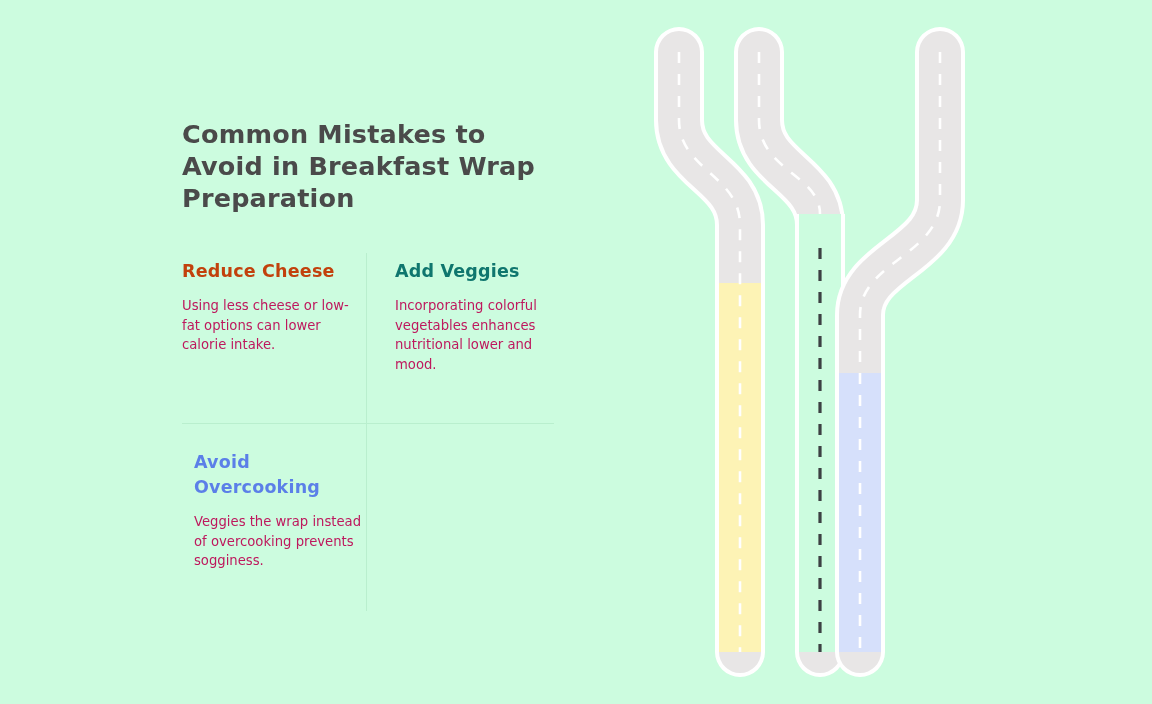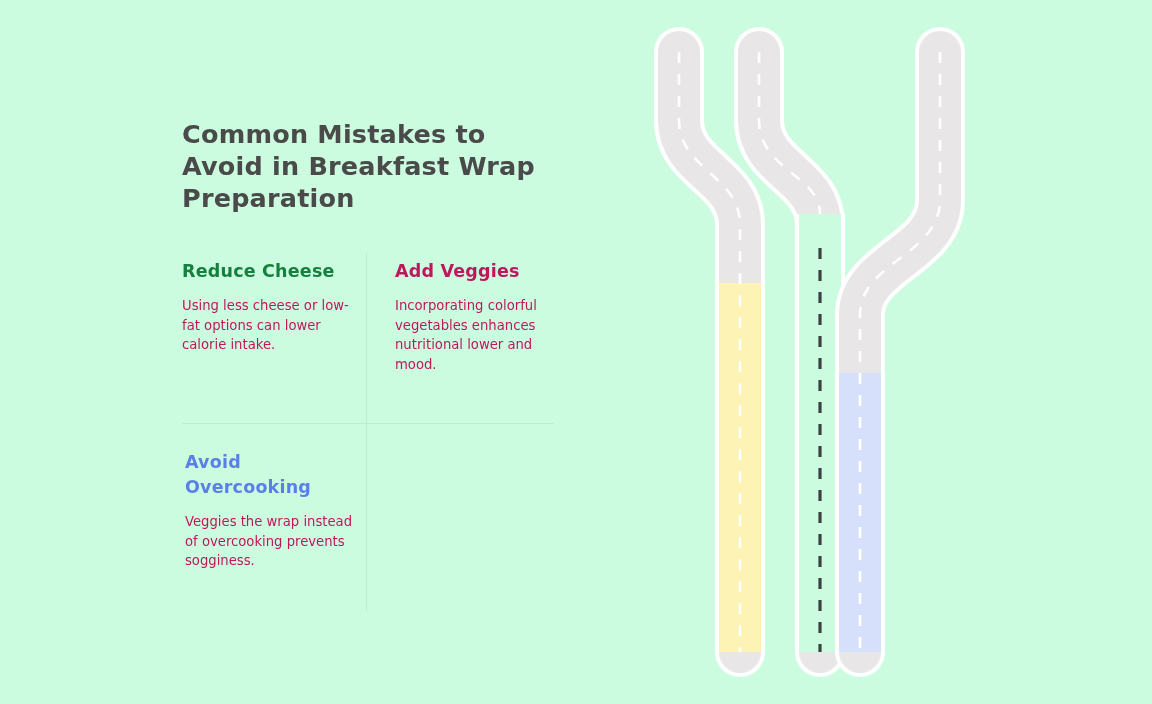--- a/index.html
+++ b/index.html
@@ -63,31 +63,31 @@
     width: 372px;
     height: 1px;
     background: #b9efce;
   }
   .card {
     position: absolute;
     width: 168px;
   }
   .card-a { left: 0px;   top: 6px; }
   .card-b { left: 213px; top: 6px; width: 168px; }
-  .card-c { left: 3px;   top: 197px; }
+  .card-c { left: 12px;   top: 197px; }
 
   .card-title {
     font-size: 17.5px;
     line-height: 25px;
     font-weight: bold;
     margin: 0 0 12px 0;
     letter-spacing: 0.2px;
   }
-  .t-yellow { color: #15803d; }
-  .t-green  { color: #be185d; }
+  .t-yellow { color: #c2410c; }
+  .t-green  { color: #0f766e; }
   .t-blue   { color: #5b7fe8; }
 
   .card-body {
     font-size: 13.2px;
     line-height: 19.5px;
     color: #be185d;
     margin: 0;
   }
 
   

